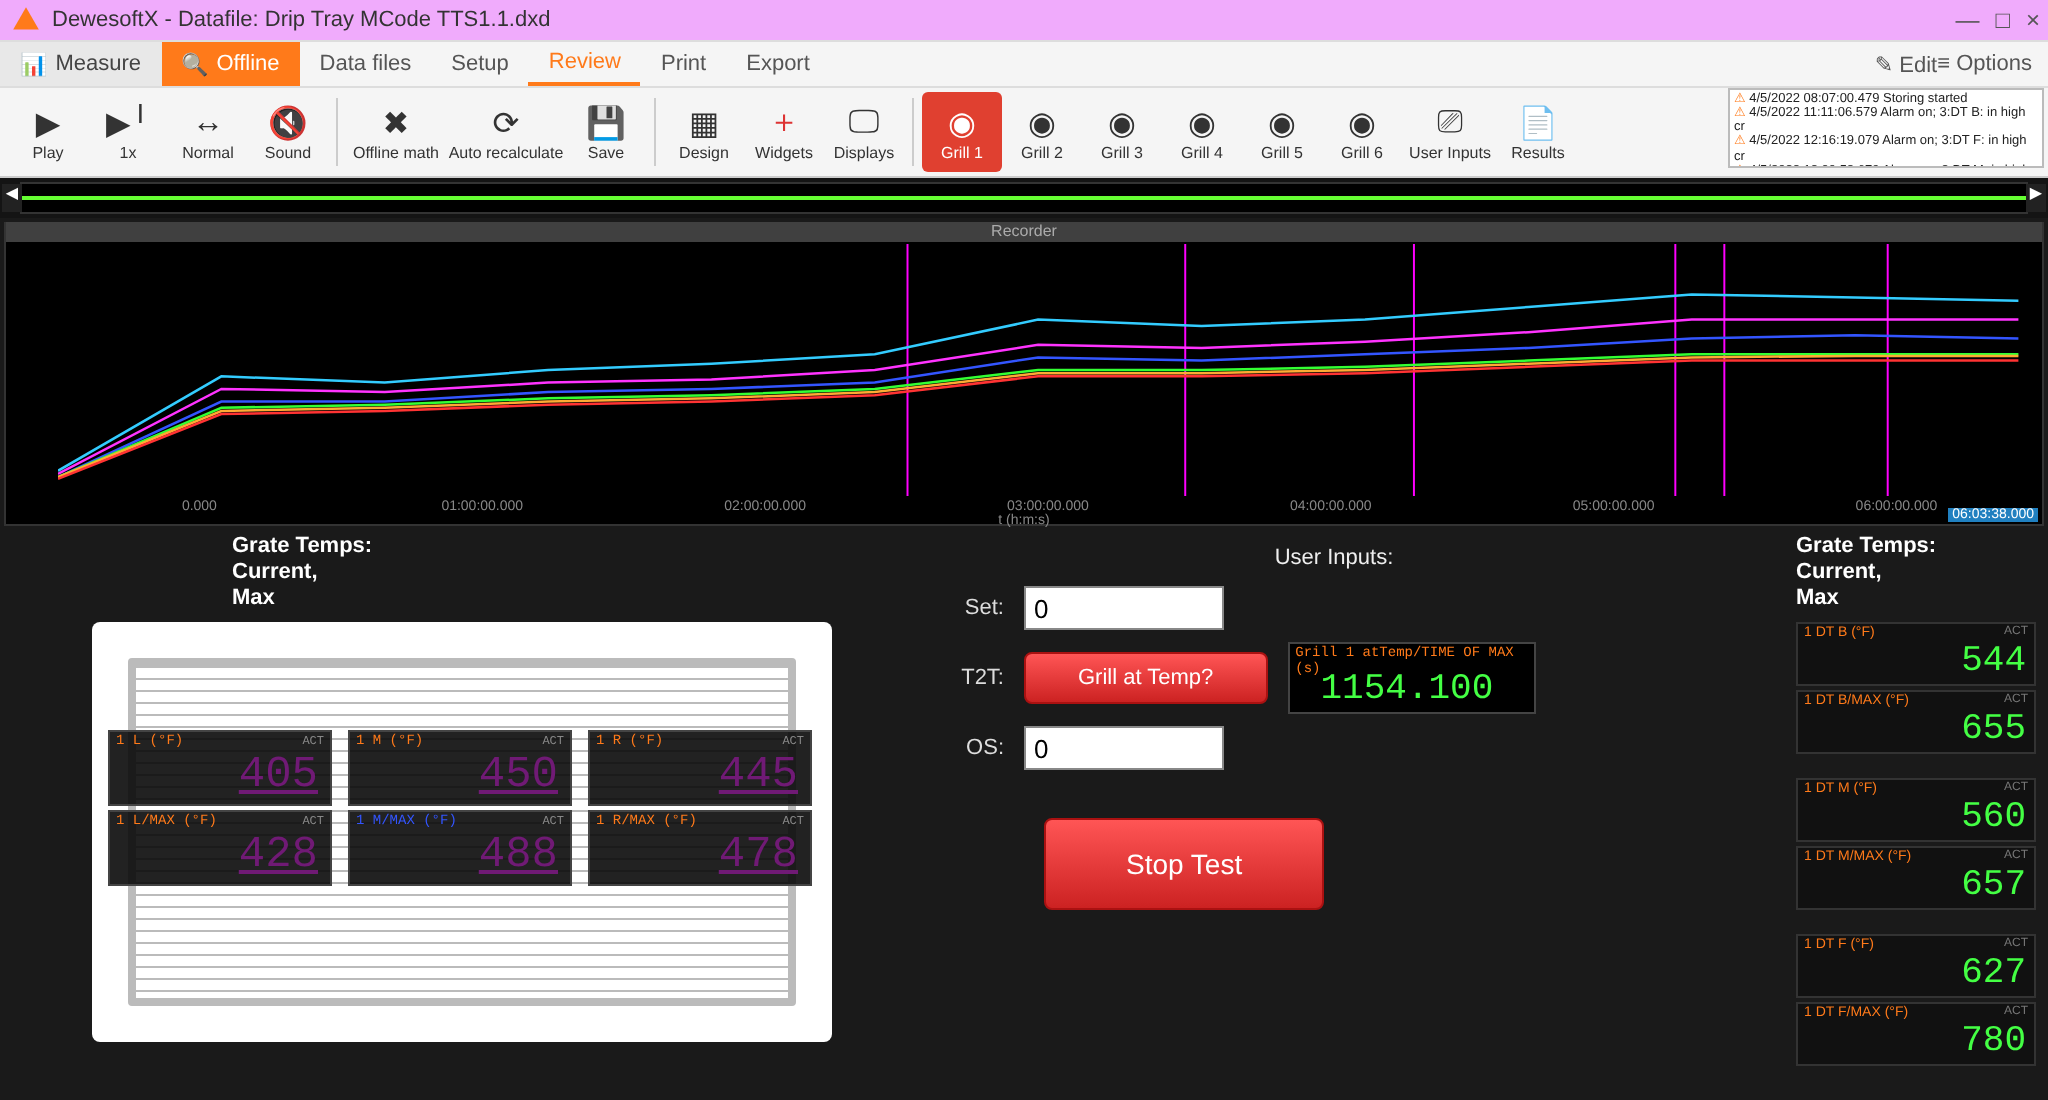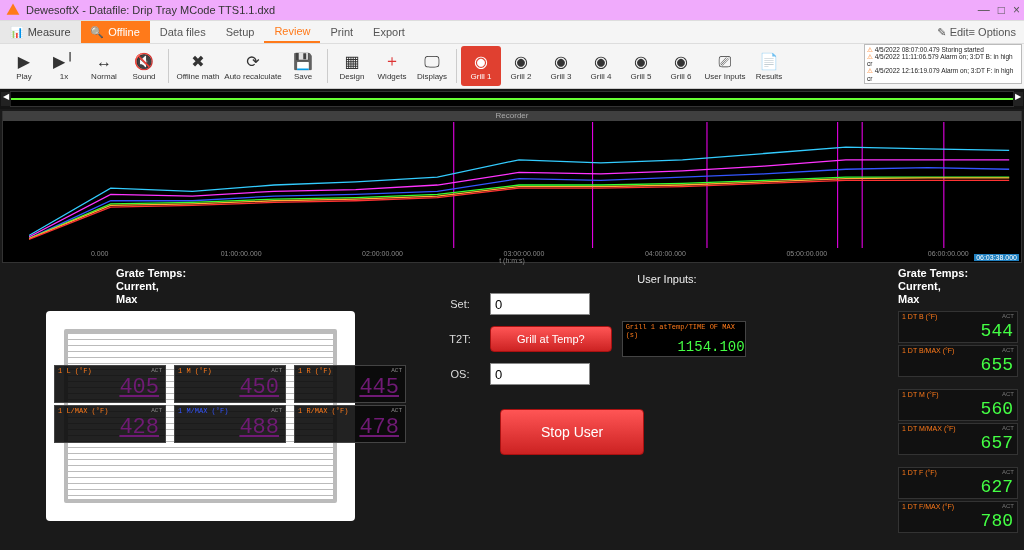--- a/index.html
+++ b/index.html
@@ -33,43 +33,43 @@
 .timeline .rbox{position:absolute;right:-10px;top:0;width:10px;height:14px;background:#222;color:#fff;font-size:8px;text-align:center;}
 .timeclock{position:absolute;right:28px;top:84px;color:#888;font-size:8px;}
 .recorder{background:#000;height:150px;margin:2px 2px 0 2px;position:relative;border:1px solid #333;}
 .recorder .hdr{position:absolute;top:-1px;left:0;right:0;height:10px;background:#404040;color:#aaa;font-size:8px;text-align:center;}
 .recorder svg{position:absolute;top:10px;left:26px;right:2px;bottom:14px;width:calc(100% - 28px);height:calc(100% - 24px);}
 .recorder .ylabels{position:absolute;left:0;top:10px;bottom:14px;width:24px;color:#f0f;font-size:7px;}
 .recorder .xaxis{position:absolute;left:26px;right:2px;bottom:0;height:12px;color:#888;font-size:7px;display:flex;justify-content:space-between;}
 .recorder .xaxis span{flex:1;text-align:center;}
 .recorder .xlabel{position:absolute;bottom:-2px;left:50%;transform:translateX(-50%);color:#888;font-size:7px;}
 .recorder .rightts{position:absolute;right:2px;bottom:1px;background:#2080c0;color:#fff;font-size:7px;padding:0 2px;}
-.dash{display:flex;margin-top:4px;padding:0 6px;gap:4px;}
+.dash{display:flex;margin-top:4px;padding:0 6px;gap:26px;}
 .col1{width:430px;}
 .col2{flex:1;}
 .col3{width:120px;}
 .sectitle{color:#fff;font-weight:bold;font-size:11px;line-height:1.2;margin-bottom:4px;}
-.grill{background:#fff;width:309px;height:210px;margin-left:40px;position:relative;border-radius:4px;}
+.grill{background:#fff;width:370px;height:210px;margin-left:40px;position:relative;border-radius:4px;}
 .grill::before{content:"";position:absolute;top:18px;bottom:18px;left:18px;right:18px;background:repeating-linear-gradient(to bottom,#bbb 0,#bbb 1px,transparent 1px,transparent 6px);border:4px solid #bbb;border-radius:2px;}
 .gbox{position:absolute;width:110px;height:36px;background:rgba(10,10,10,0.9);border:1px solid #444;color:#6f3;font-family:"Courier New",monospace;}
 .gbox .lbl{position:absolute;top:1px;left:3px;font-size:7px;color:#ff7a1a;}
 .gbox .act{position:absolute;top:1px;right:3px;font-size:6px;color:#888;}
 .gbox .val{position:absolute;bottom:2px;right:6px;font-size:22px;color:#701a75;text-decoration:underline;}
 .gbox.row1{top:54px;} .gbox.row2{top:94px;}
 .gbox.c1{left:8px;} .gbox.c2{left:128px;} .gbox.c3{left:248px;}
 .uin{margin-top:6px;}
 .uin h4{text-align:center;color:#eee;font-size:11px;font-weight:normal;margin:2px 0 8px;}
 .urow{display:flex;align-items:center;margin:6px 0;gap:10px;}
-.urow label{width:40px;text-align:center;color:#ddd;font-size:11px;}
+.urow label{width:40px;text-align:right;color:#ddd;font-size:11px;}
 .urow input{width:90px;height:20px;background:#fff;border:1px solid #888;color:#000;font-size:13px;padding:0 4px;}
 .redbtn{background:linear-gradient(#f55,#c22);color:#fff;border:1px solid #a11;border-radius:4px;padding:6px 26px;font-size:11px;cursor:pointer;}
 .bigred{padding:14px 40px;font-size:14px;margin-top:18px;margin-left:60px;}
 .tbox{background:#000;border:1px solid #444;color:#4f4;font-family:"Courier New",monospace;padding:2px 6px;position:relative;min-width:110px;height:30px;}
 .tbox .lbl{font-size:7px;color:#ff7a1a;position:absolute;top:1px;left:3px;}
-.tbox .val{font-size:14px;position:absolute;bottom:1px;right:0;margin-top:25px;}
+.tbox .val{font-size:18px;position:absolute;bottom:1px;right:20px;margin-top:25px;}
 .sbox{background:#111;border:1px solid #333;margin-bottom:2px;position:relative;height:30px;}
 .sbox .lbl{position:absolute;top:1px;left:3px;font-size:7px;color:#ff7a1a;}
 .sbox .act{position:absolute;top:1px;right:3px;font-size:6px;color:#777;}
 .sbox .val{position:absolute;bottom:1px;right:4px;font-size:18px;color:#4f4;font-family:Liberation Mono, monospace;}
 .sgap{height:10px;}
 .ico{display:inline-block;}
 </style>
 </head>
 <body>
 
@@ -286,21 +286,21 @@
         <button class="redbtn">Grill at Temp?</button>
         <div class="tbox">
           <span class="lbl">Grill 1 atTemp/TIME OF MAX (s)</span>
           <span class="val">1154.100</span>
         </div>
       </div>
       <div class="urow">
         <label>OS:</label>
         <input value="0" style="">
       </div>
-      <button class="redbtn bigred">Stop User</button>
+      <button class="redbtn bigred">Stop Test</button>
     </div>
   </div>
 
   <div class="col3">
     <div class="sectitle" style="white-space:pre">Grate Temps:
 Current,
 Max</div>
     <div class="sbox">
         <span class="lbl">1 DT B (°F)</span>
         <span class="act">ACT</span>

